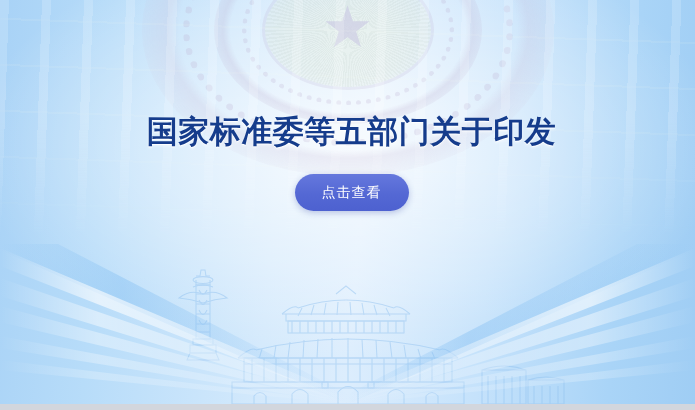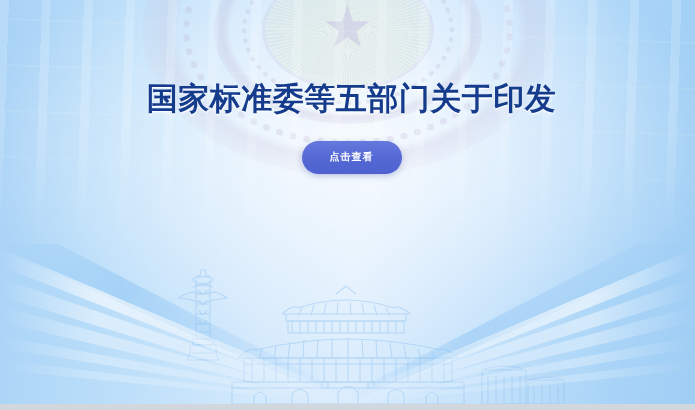--- a/index.html
+++ b/index.html
@@ -82,21 +82,21 @@
   
   .footstrip{
     position:absolute; left:0; right:0; bottom:0;
     height:6px;
     background:#d2d6dd;
   }
 
   
   .content{
     position:absolute; left:8px; right:0; top:0;
-    padding-top:83px;
+    padding-top:116px;
     text-align:center;
     z-index:5;
   }
 
   .title-line{
     font-weight:bold;
     letter-spacing:.5px;
     line-height:1.0;
     white-space:nowrap;
   }
@@ -121,22 +121,22 @@
 
   .btn-wrap{ margin-top:27px; }
   .btn{
     display:inline-block;
     min-width:100px;
     padding:11px 27px 12px;
     border:none;
     border-radius:22px;
     background:linear-gradient(180deg,#6578dd 0%,#5468d4 55%,#4d61d0 100%);
     color:#ffffff;
-    font-size:10px;
-    font-weight:bold;
+    font-size:14px;
+    font-weight:normal;
     letter-spacing:1px;
     cursor:pointer;
     box-shadow:0 2px 6px rgba(60,80,170,.30);
     line-height:1;
   }
 </style>
 </head>
 <body>
 
 <div class="banner">

